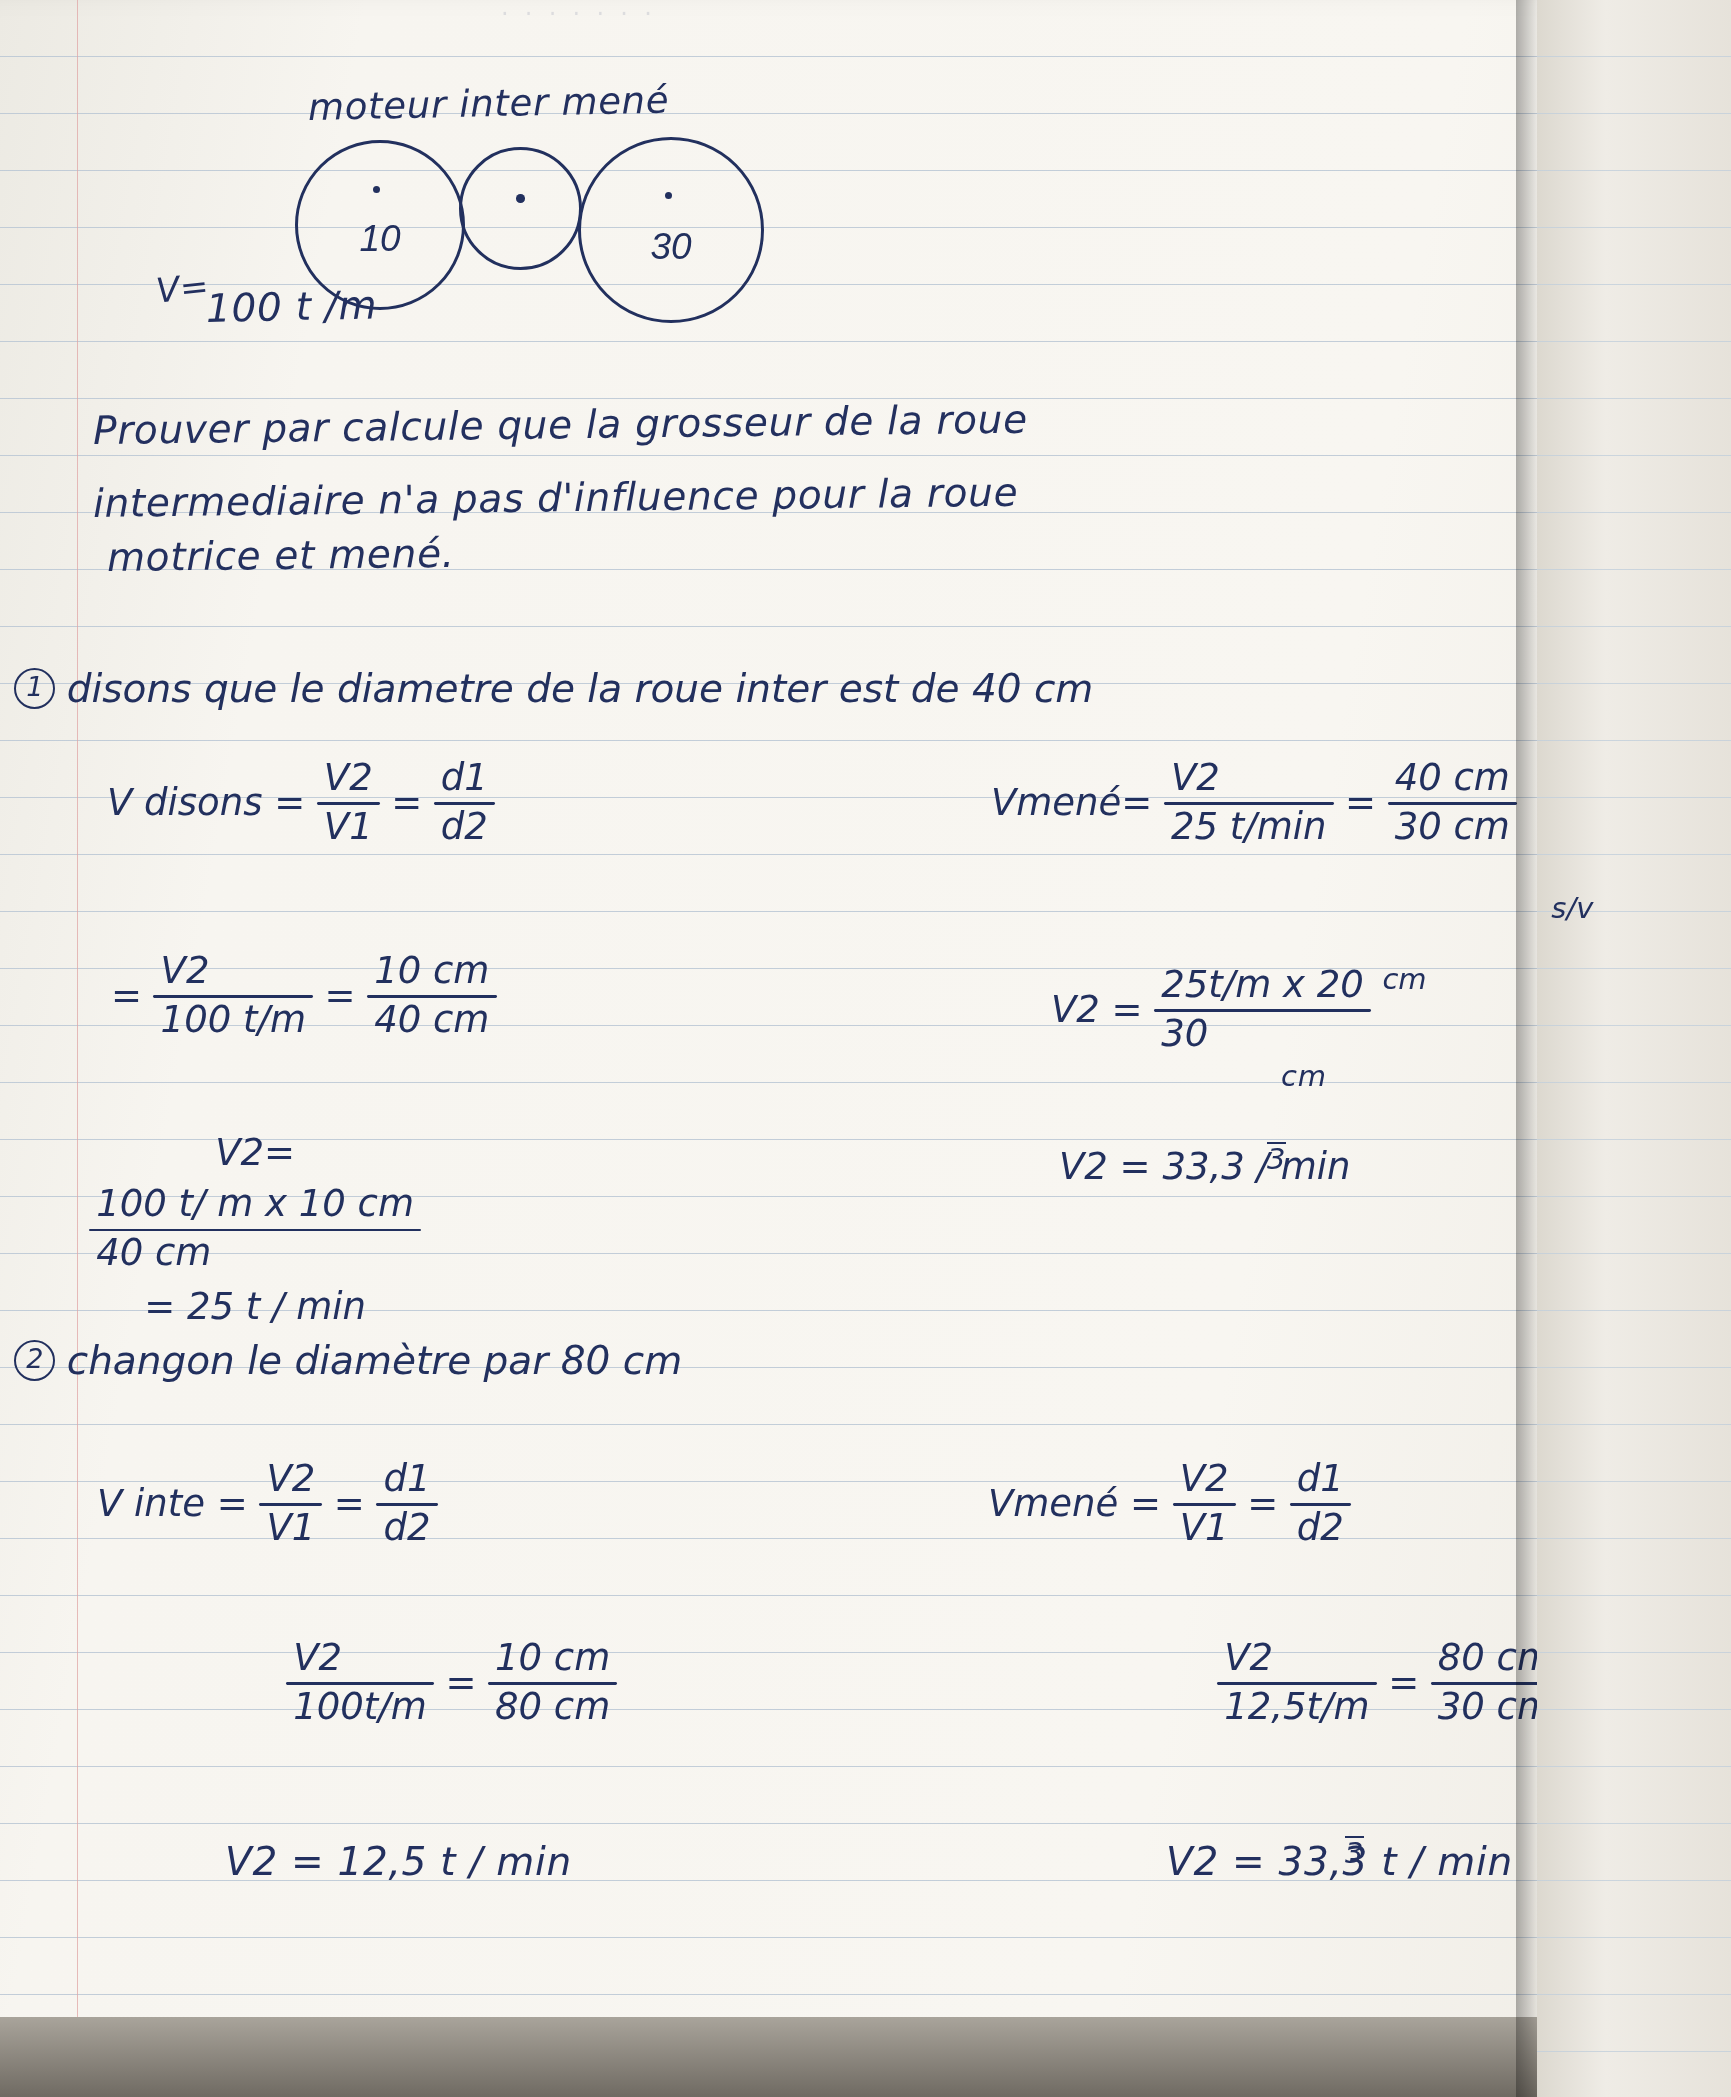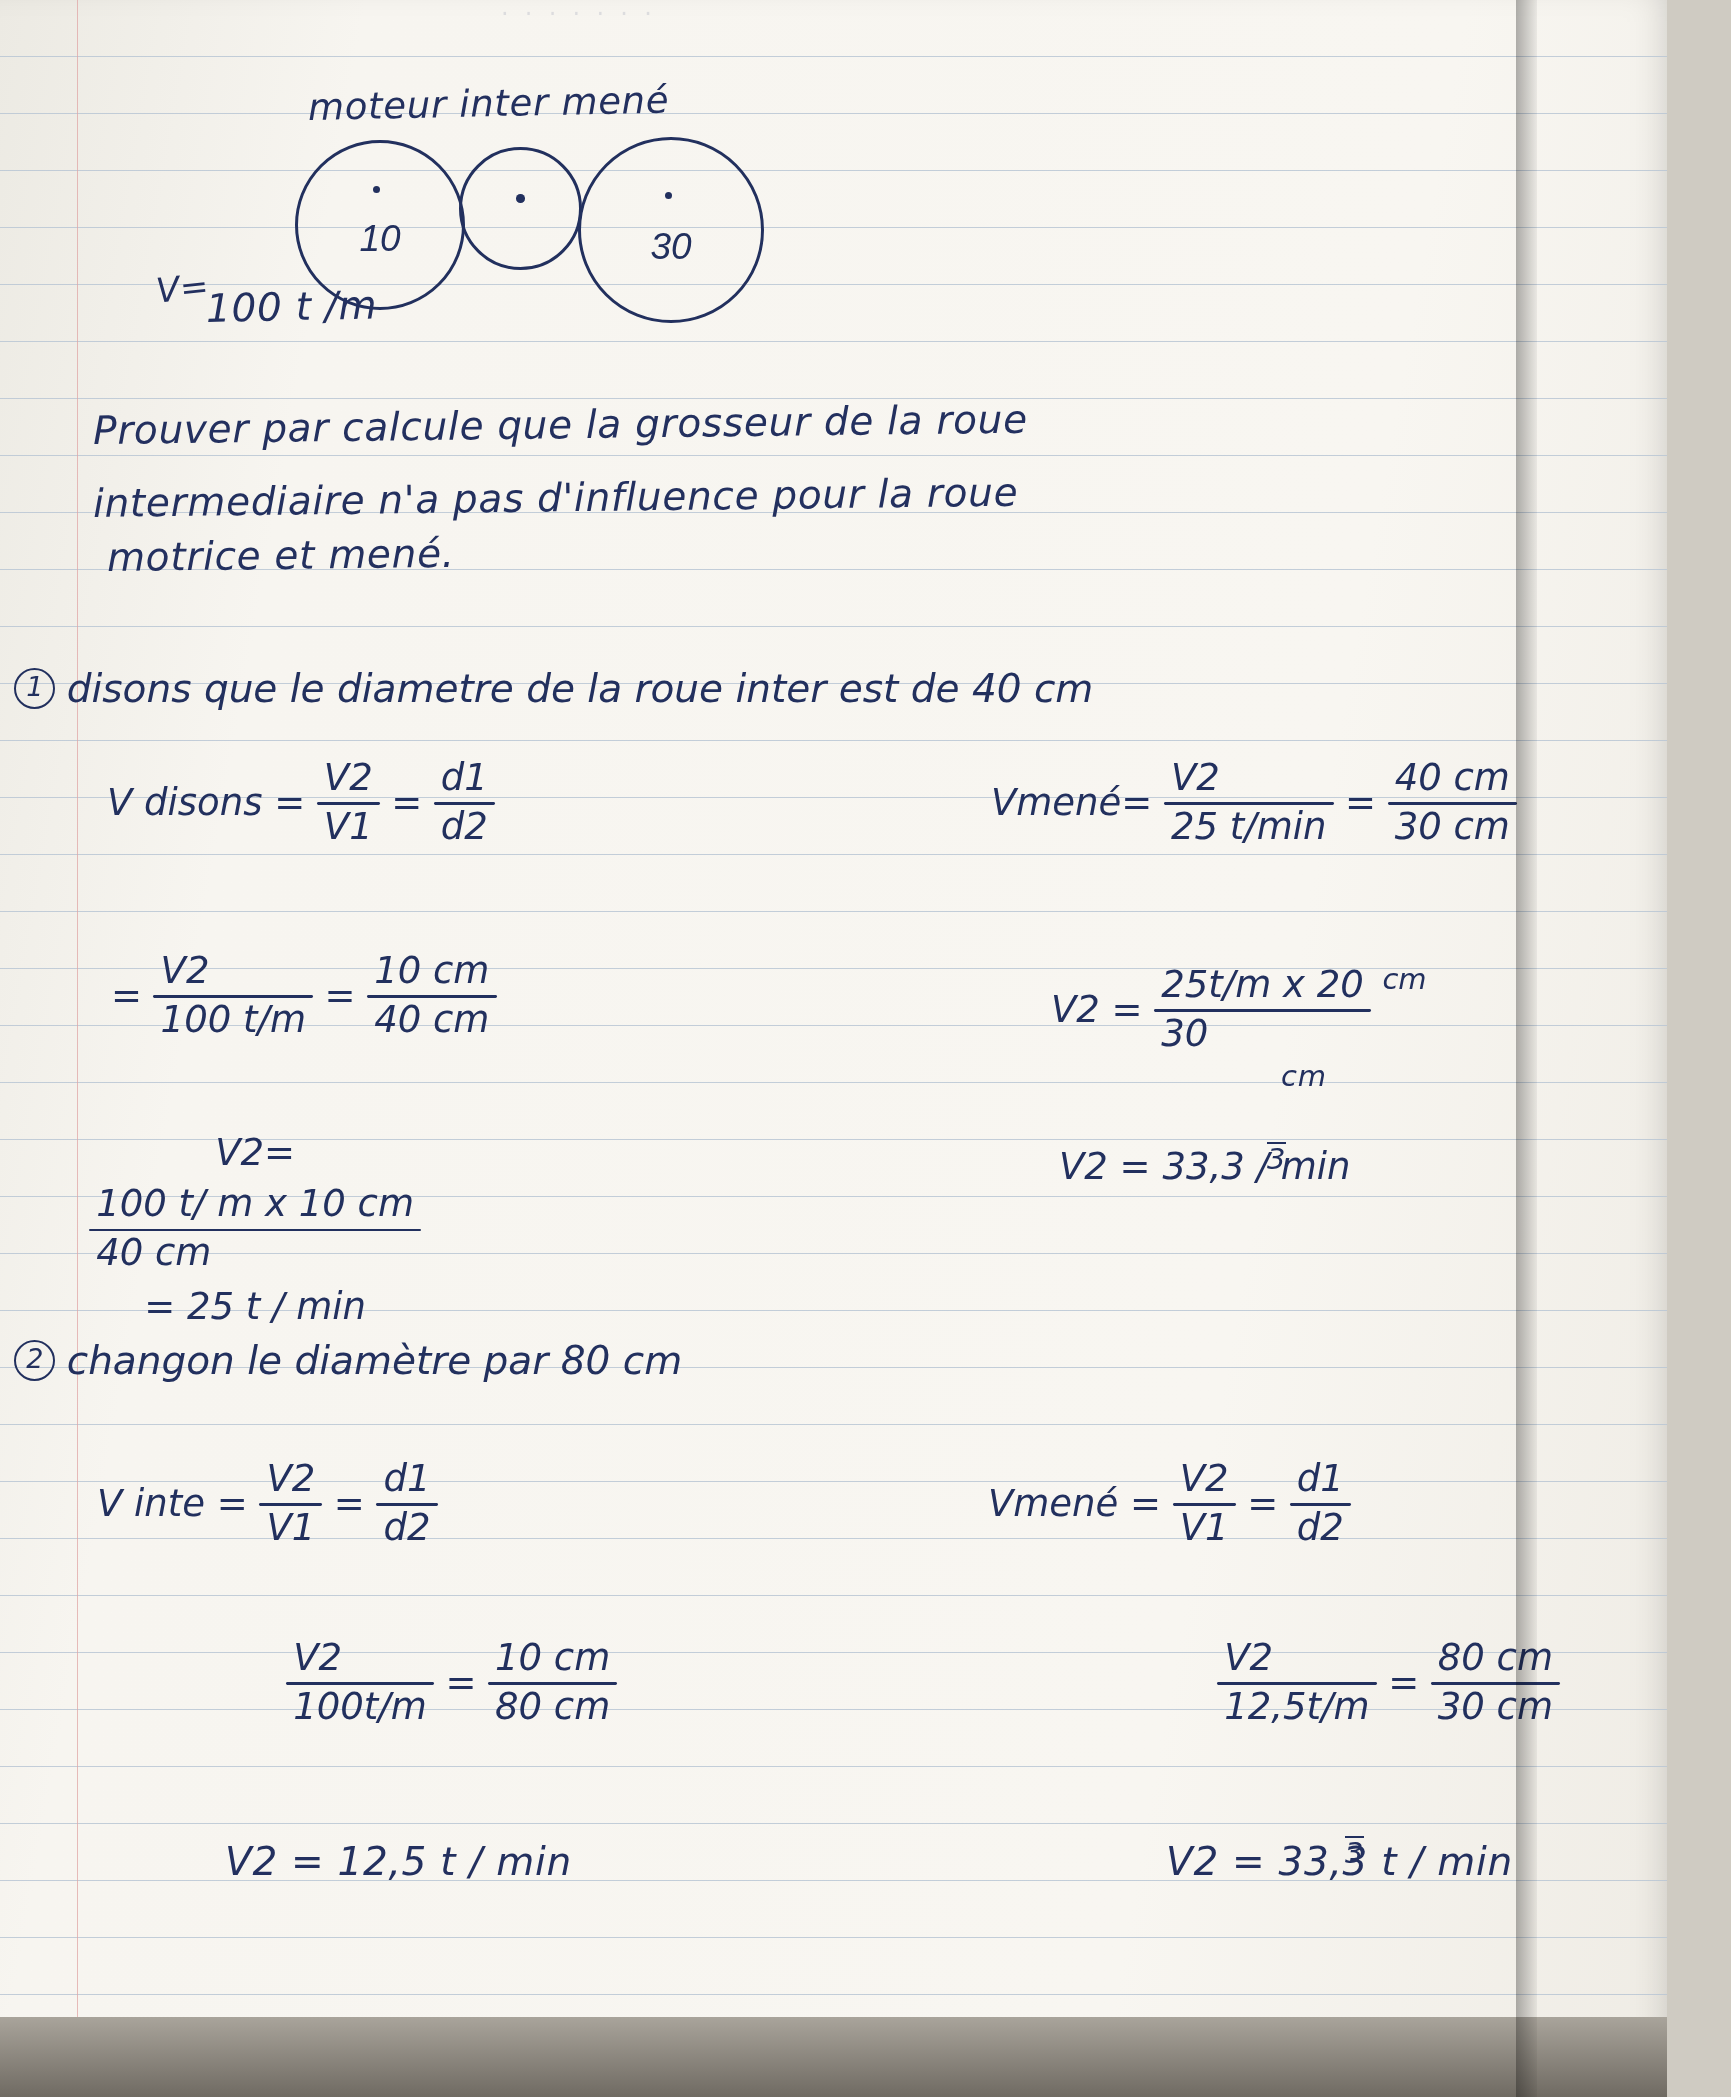--- a/index.html
+++ b/index.html
@@ -381,15 +381,19 @@
       </span>
     </div>
 
     <div class="hw s54" style="left:1166px; top:1839px;">V2 = 33,3 t / min</div>
     <div class="hw s46 overbar" style="left:1345px; top:1836px;">3</div>
 
     <div id="desk"></div>
   </div>
 
   <div id="right-gap"></div>
+  <div id="next-page">
+    <div class="nrules"></div>
+    <div class="edge-note" style="left:14.3px; top:891px;">s/v</div>
+  </div>
 
 </div>
 
 
 </body></html>

